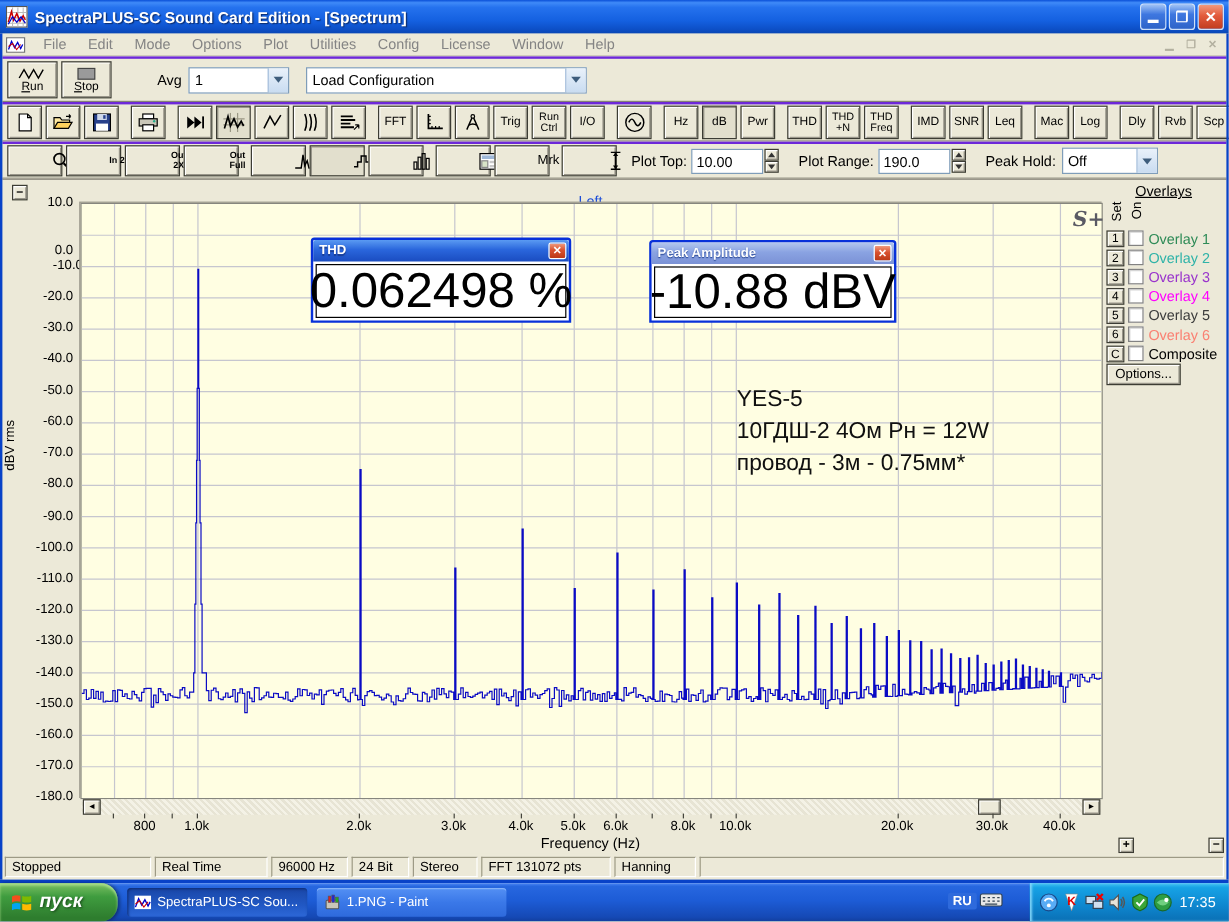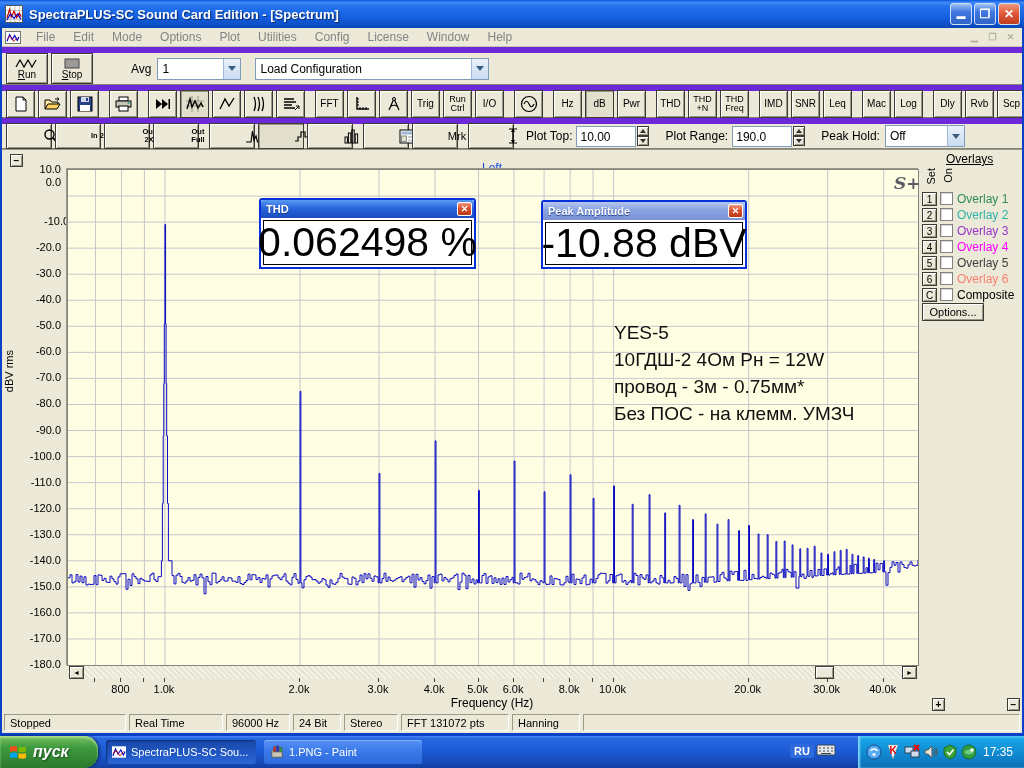--- a/index.html
+++ b/index.html
@@ -22,21 +22,21 @@
 
   
   #menubar { position:absolute; left:2px; top:28px; width:1020px; height:19px; background:#ECE9D8;
     display:flex; align-items:center; border-bottom:1px solid #c6c3b2; }
   #mdi-icon { width:16px; height:13px; margin:0 6px 0 3px; background:#fff; border:1px solid #777; }
   .menu-item { color:#848484; font-size:12px; padding:0 9px; }
   #mdi-buttons { position:absolute; right:4px; display:flex; gap:3px; }
   .mdibtn { width:15px; height:13px; color:#b3b09f; font-size:9px; font-weight:bold; text-align:center; line-height:12px; }
 
   
-  .toolbar { position:absolute; left:2px; width:1020px; background:#ECE9D8; border-top:6px solid #6d28d9; border-bottom:1px solid #848275; }
+  .toolbar { position:absolute; left:2px; width:1020px; background:#ECE9D8; border-top:2px solid #6d28d9; border-bottom:1px solid #848275; }
   #toolbar1 { top:47px; height:38px; display:flex; align-items:center; }
   #toolbar2 { top:85px; height:33px; display:flex; align-items:center; }
   #toolbar3 { top:118px; height:31px; display:flex; align-items:center; }
 
   .raised { border:1px solid #3c3c34; box-shadow:inset 1px 1px 0 #fff, inset -1px -1px 0 #99968a; background:#ECE9D8; }
   .pressed { border:1px solid #3c3c34; box-shadow:inset 1px 1px 0 #99968a; background:#e2dfcd; }
 
   .bigbtn { width:42px; height:31px; display:flex; flex-direction:column; align-items:center; justify-content:center; font-size:10px; color:#000; }
   .bigbtn .acc::first-letter { text-decoration:underline; }
 
@@ -411,21 +411,21 @@
       <div class="dd"></div>
     </div>
   </div>
 
   <div id="client">
     <div id="plot-title">Left</div>
     <div class="pmbtn raised" style="left:8px; top:4px">−</div>
     <div id="ylabel-rot">dBV rms</div>
     <div id="y-labels">
         <div class="ytick" style="top: 13px;">10.0</div>
-        <div class="ytick" style="top: 26px; padding-left: 27px;">0.0</div>
+        <div class="ytick" style="top: 53px; padding-left: 27px;">0.0</div>
         <div class="ytick" style="top: 65.1053px; padding-left: 42px;">-10.0</div>
         <div class="ytick" style="top: 91.1579px;">-20.0</div>
         <div class="ytick" style="top: 117.211px;">-30.0</div>
         <div class="ytick" style="top: 143.263px;">-40.0</div>
         <div class="ytick" style="top: 169.316px;">-50.0</div>
         <div class="ytick" style="top: 195.368px;">-60.0</div>
         <div class="ytick" style="top: 221.421px;">-70.0</div>
         <div class="ytick" style="top: 247.474px;">-80.0</div>
         <div class="ytick" style="top: 273.526px;">-90.0</div>
         <div class="ytick" style="top: 299.579px;">-100.0</div>
@@ -496,21 +496,20 @@
         </div>
         <div class="mini-body" style="height:43px">
           <span class="mini-value">-10.88 dBV</span>
         </div>
       </div>
 
       <div id="annotation">
         <div>YES-5</div>
         <div>10ГДШ-2  4Ом  Рн = 12W</div>
         <div>провод - 3м - 0.75мм*</div>
-        <div>Без ПОС - на клемм. УМЗЧ</div>
       </div>
     </div>
 
     <div id="hscroll"></div>
     <div class="scrollbtn raised" style="left:67px; top:516px">◄</div>
     <div id="scroll-thumb" class="raised" style="top:516px"></div>
     <div class="scrollbtn raised" style="left:900px; top:516px">►</div>
     <div id="x-marks">
         <div class="xmark" style="left: 92.4543px;"></div>
         <div class="xmark" style="left: 118.472px;"></div>

